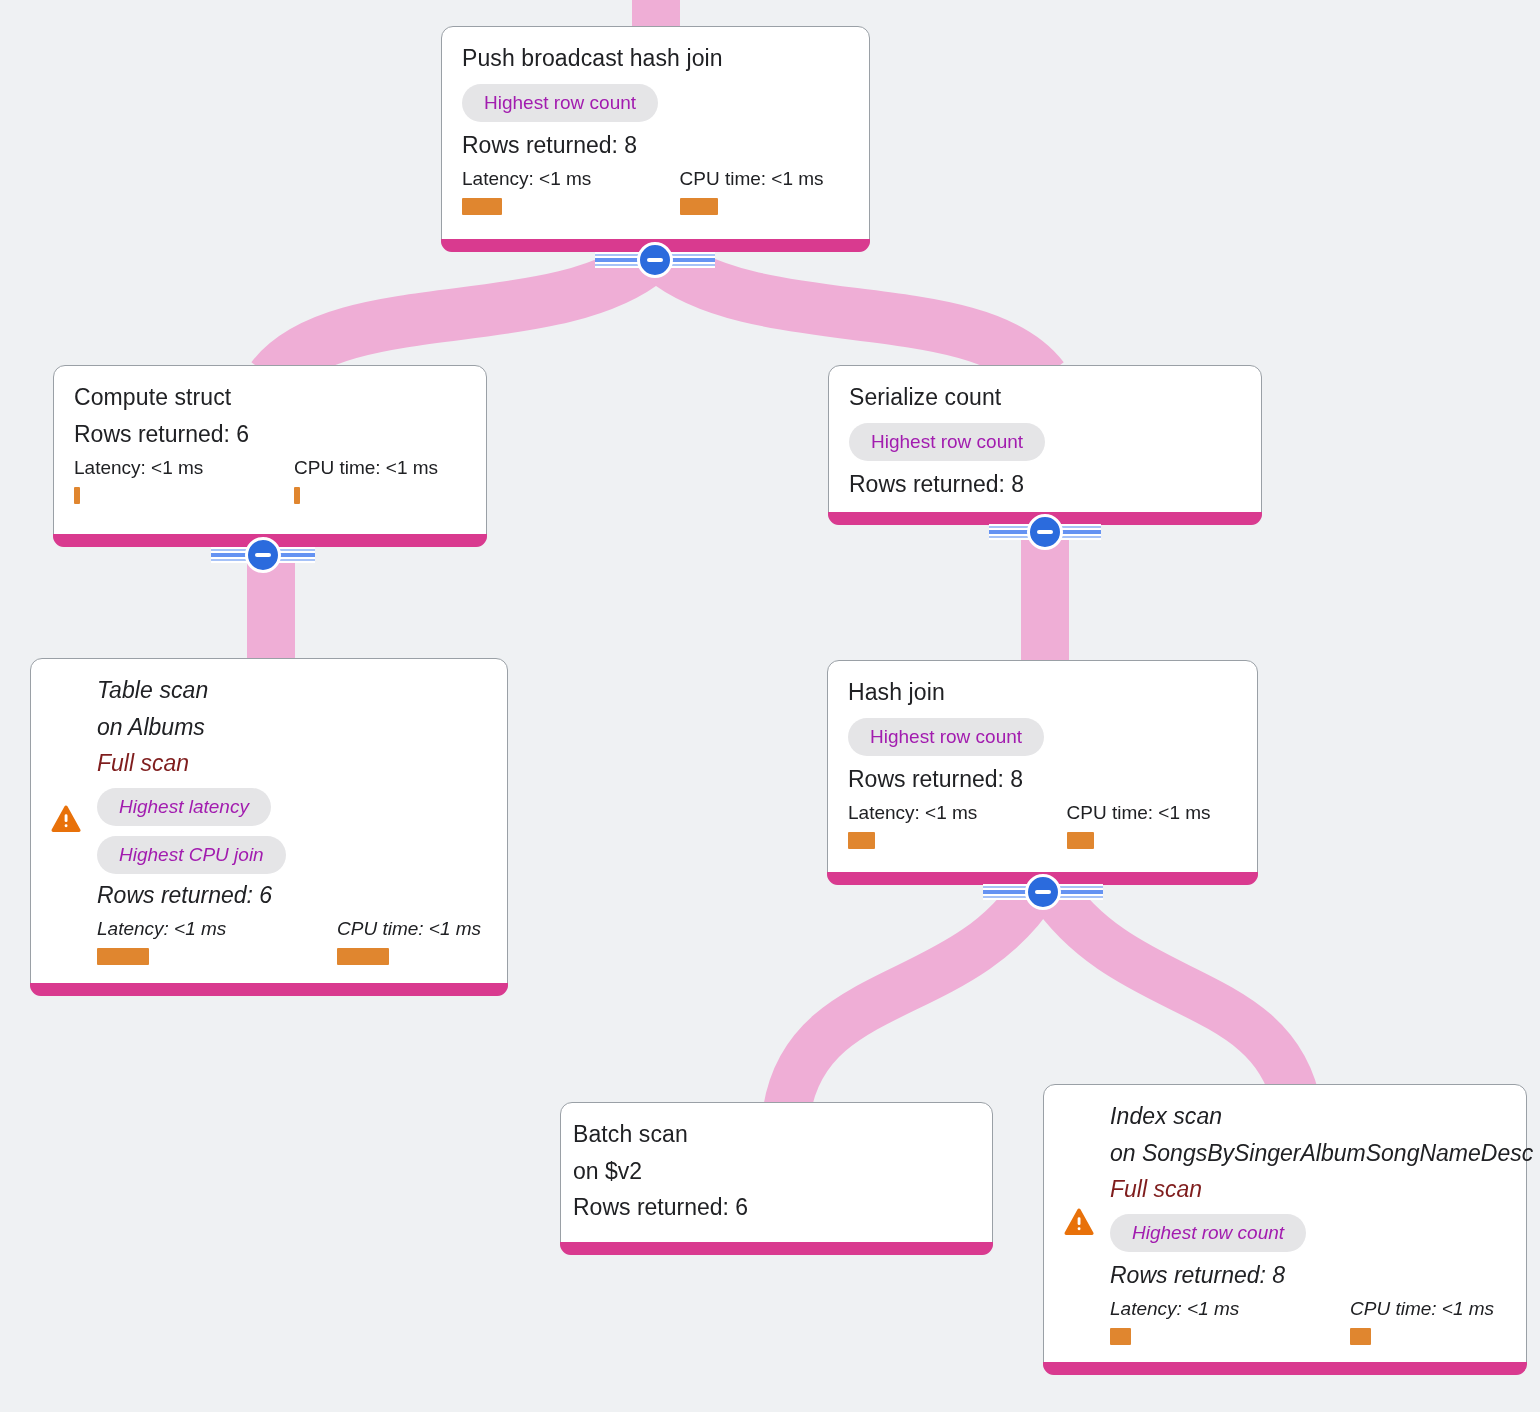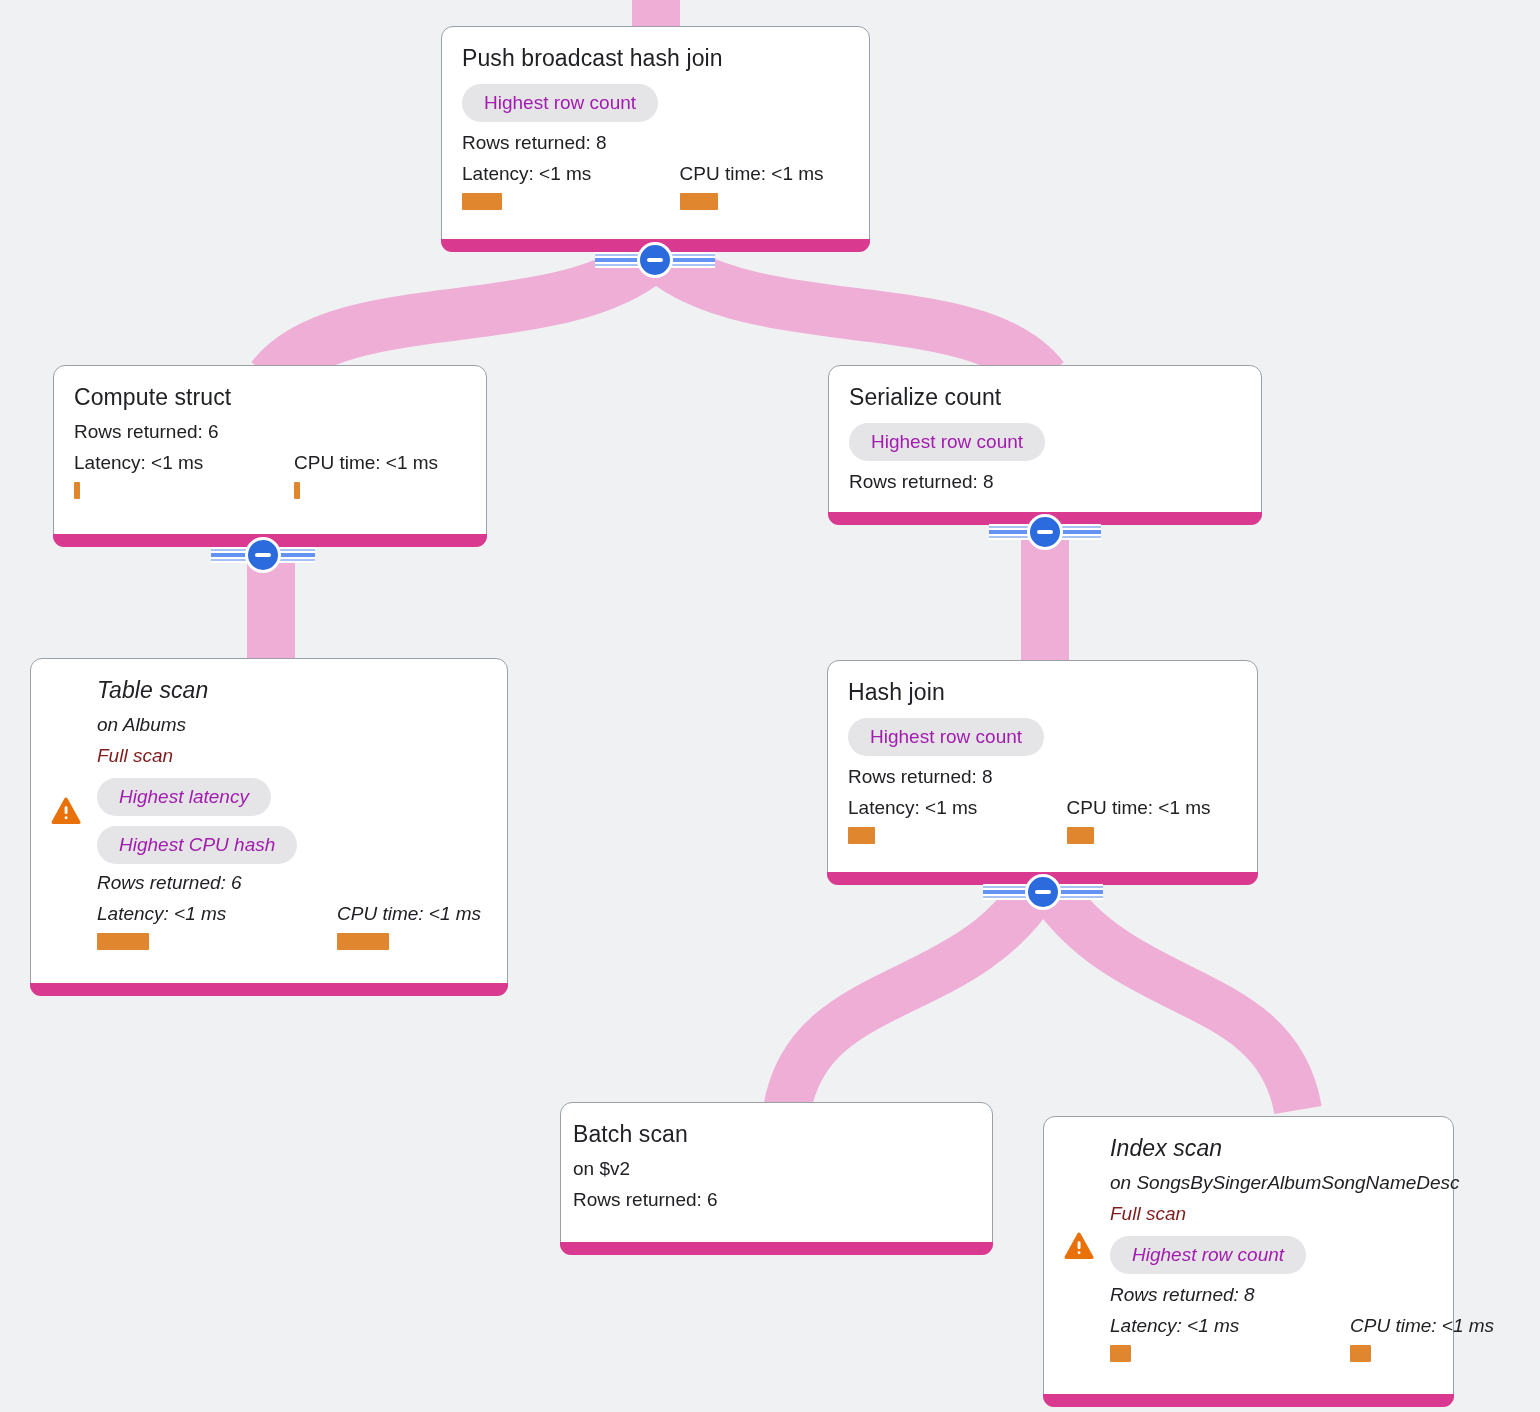--- a/index.html
+++ b/index.html
@@ -31,21 +31,21 @@
     border-radius: 0 0 11px 11px;
   }
   .title-row { display: flex; align-items: center; gap: 16px; font-style: italic; }
   .title {
     font-size: 23px;
     font-weight: 500;
     letter-spacing: 0.1px;
     margin-bottom: 10px;
   }
   .warn { flex: 0 0 auto; margin-top: -1px; }
-  .line { font-size: 19px; margin-bottom: 9px; }
+  .line { font-size: 23px; margin-bottom: 9px; }
   .muted { color: #7f1d1d; }
   .pill {
     display: inline-block;
     background: #e5e5e7;
     color: #a21caf;
     font-size: 19px;
     padding: 8px 22px;
     border-radius: 20px;
     margin: 2px 0 10px 0;
   }
@@ -144,21 +144,21 @@
         <rect x="10.9" y="7.2" width="2.3" height="6.2" rx="1.1" fill="#ffffff"></rect>
         <rect x="10.9" y="15.2" width="2.3" height="2.3" rx="1.1" fill="#ffffff"></rect>
       </svg>
     </span>
     <div>
       <div class="title">Table scan</div>
       <div class="line">on Albums</div>
       <div class="line muted">Full scan</div>
       <div class="pill-stack">
         <div><span class="pill">Highest latency</span></div>
-        <div><span class="pill">Highest CPU hash</span></div>
+        <div><span class="pill">Highest CPU join</span></div>
       </div>
       <div class="line">Rows returned: 6</div>
       <div class="metrics">
         <div class="metric">
           <div class="metric-label">Latency: &lt;1 ms</div>
           <div class="metric-bar" style="width: 52px;"></div>
         </div>
         <div class="metric">
           <div class="metric-label">CPU time: &lt;1 ms</div>
           <div class="metric-bar" style="width: 52px;"></div>
@@ -183,21 +183,21 @@
     </div>
   </div>
 </div>
 
 <div class="card" style="left:560px; top:1102px; width:433px; height:153px;padding-left:12px;">
   <div class="title">Batch scan</div>
   <div class="line">on $v2</div>
   <div class="line">Rows returned: 6</div>
 </div>
 
-<div class="card" style="left:1043px; top:1116px; width:411px; height:291px;">
+<div class="card" style="left:1043px; top:1084px; width:484px; height:291px;">
   <div class="title-row">
     <span class="warn">
       <svg width="30" height="28" viewBox="0 0 24 22">
         <path d="M12 1.5 L22.3 20 H1.7 Z" fill="#e8710a" stroke="#e8710a" stroke-width="2.6" stroke-linejoin="round"></path>
         <rect x="10.9" y="7.2" width="2.3" height="6.2" rx="1.1" fill="#ffffff"></rect>
         <rect x="10.9" y="15.2" width="2.3" height="2.3" rx="1.1" fill="#ffffff"></rect>
       </svg>
     </span>
     <div>
       <div class="title">Index scan</div>

